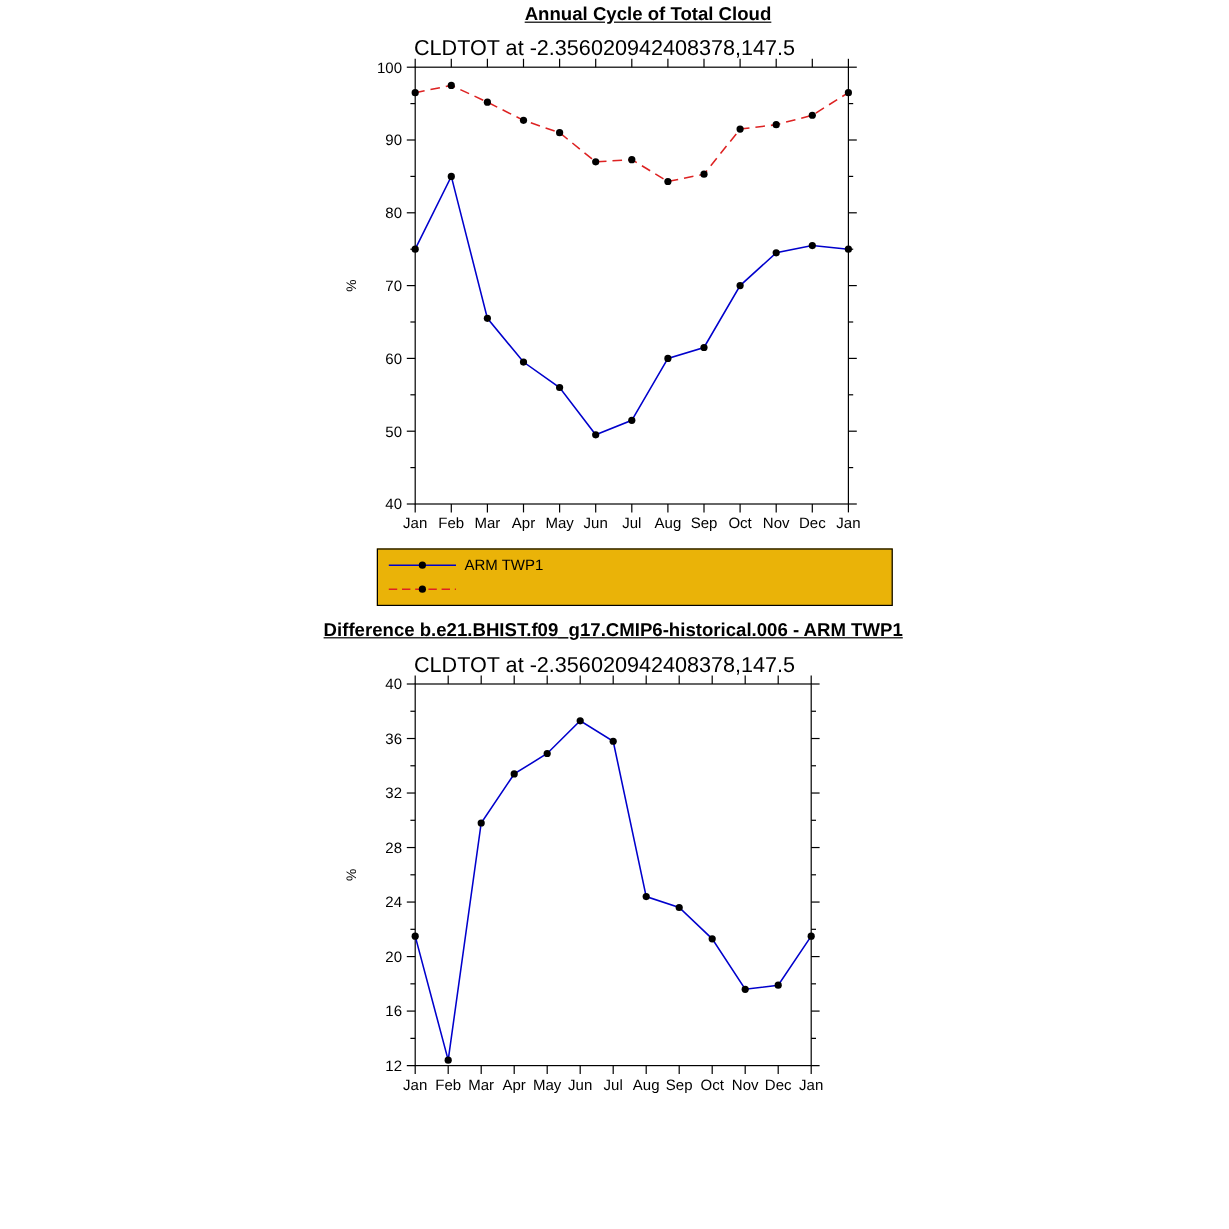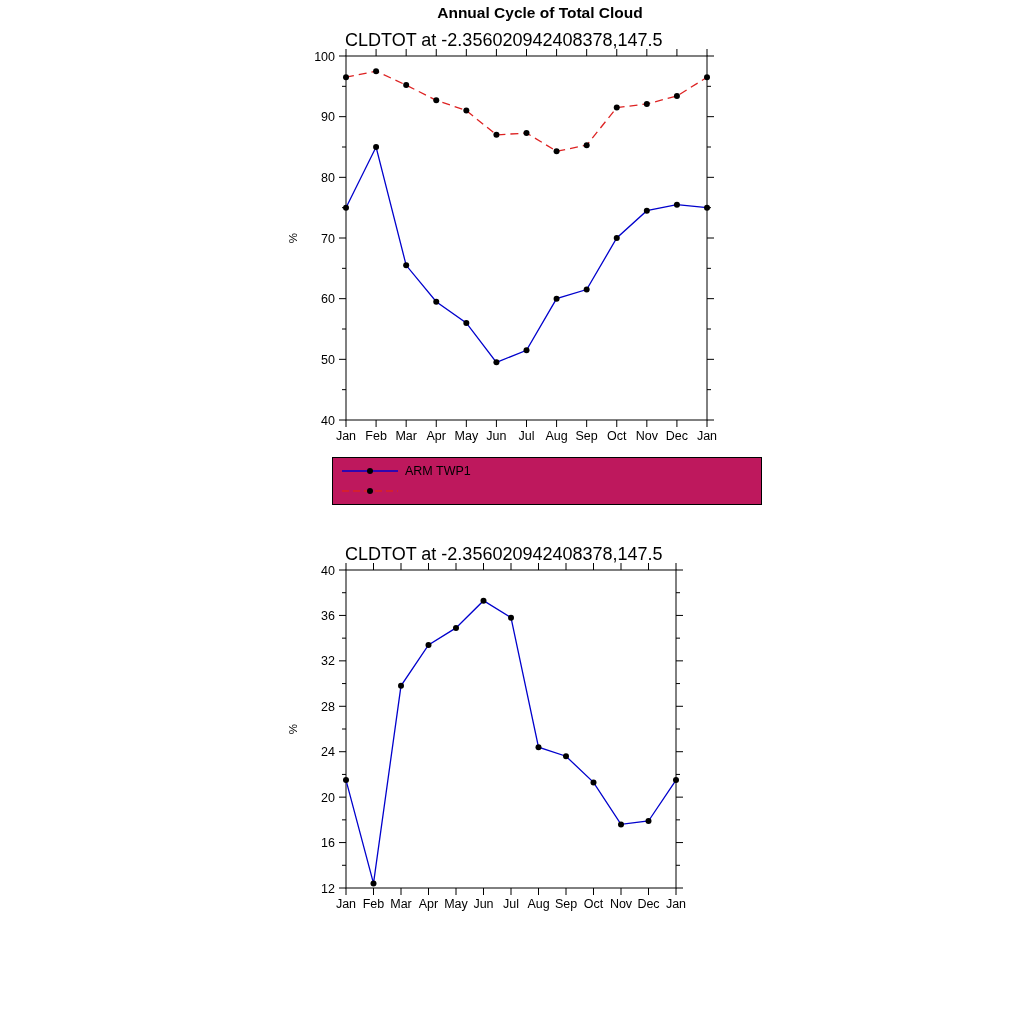--- a/index.html
+++ b/index.html
@@ -13,37 +13,38 @@
     overflow: hidden;
   }
   svg { font-family: "Liberation Sans", sans-serif; }
   .chart-title {
     position: absolute;
     width: 800px;
     text-align: center;
     font-weight: bold;
     font-size: 15.5px;
     white-space: nowrap;
+    text-decoration: underline;
   }
   .chart-sub {
     position: absolute;
     font-size: 18px;
     white-space: nowrap;
   }
   #title-top    { left: 140px; top: 4px; }
   #sub-top      { left: 345px; top: 30px; }
   #title-bottom { left: 111px; top: 517px; }
   #sub-bottom   { left: 345px; top: 544px; }
   .legend {
     position: absolute;
-    left: 332px;
+    left: 314px;
     top: 457px;
     width: 430px;
     border: 1px solid #000000;
-    background: #be185d;
+    background: #eab308;
     padding: 3px 0 3px 0;
     box-sizing: border-box;
   }
   .legend-row {
     display: flex;
     align-items: center;
     height: 20px;
     font-size: 12.5px;
     white-space: nowrap;
   }
@@ -280,16 +281,17 @@
       <span>ARM TWP1</span>
     </div>
     <div class="legend-row">
       <svg class="legend-swatch">
         <line id="sw-line-1" x1="2" y1="7" x2="58" y2="7" stroke="#dd2222" stroke-width="1.3" stroke-dasharray="7 4"></line>
         <circle id="sw-dot-1" cx="30" cy="7" r="3" fill="#000000"></circle>
       </svg>
     </div>
   </div>
 
+  <div id="title-bottom" class="chart-title">Difference b.e21.BHIST.f09_g17.CMIP6-historical.006 - ARM TWP1</div>
 
   <div id="sub-bottom" class="chart-sub">CLDTOT at -2.356020942408378,147.5</div>
 
 </div>
 
 </body></html>

